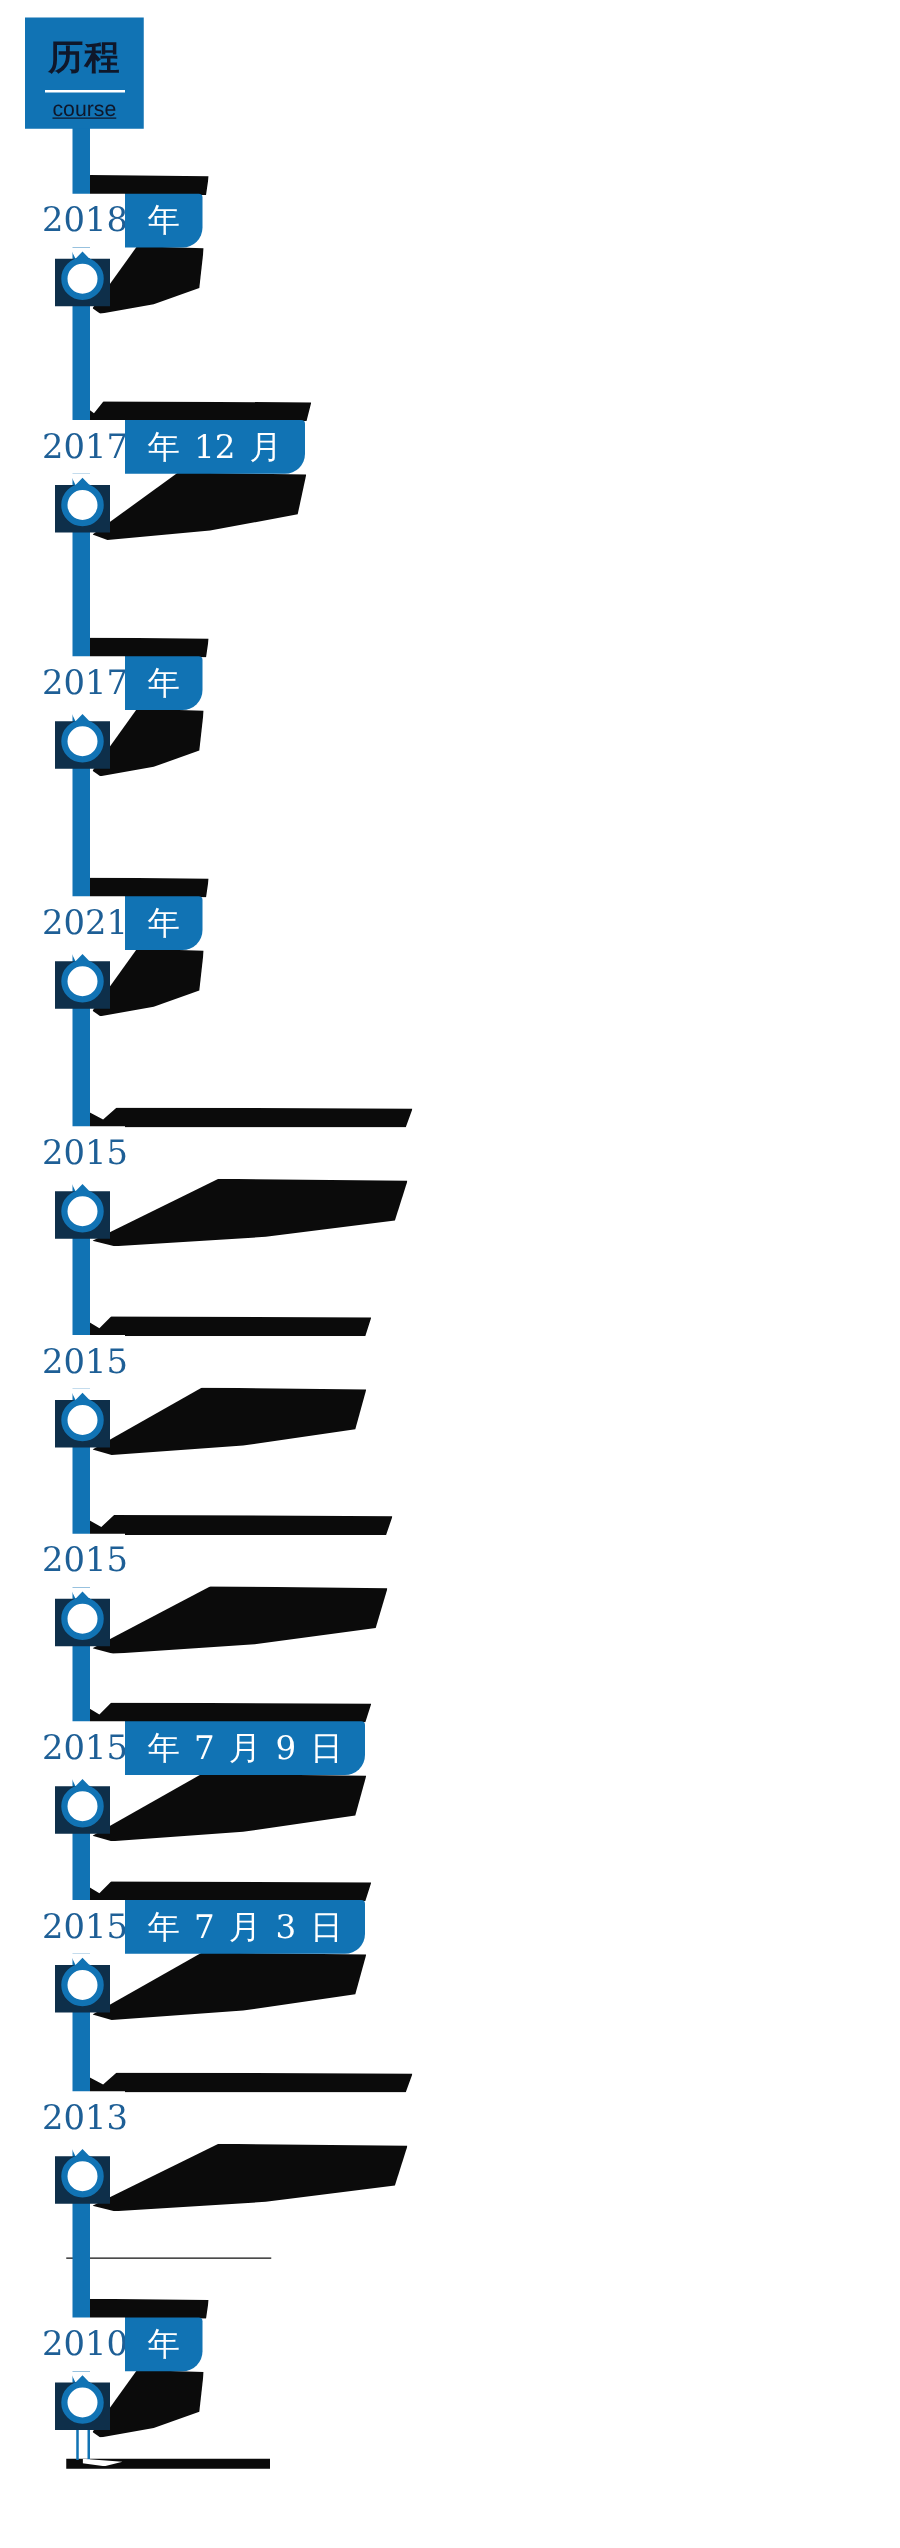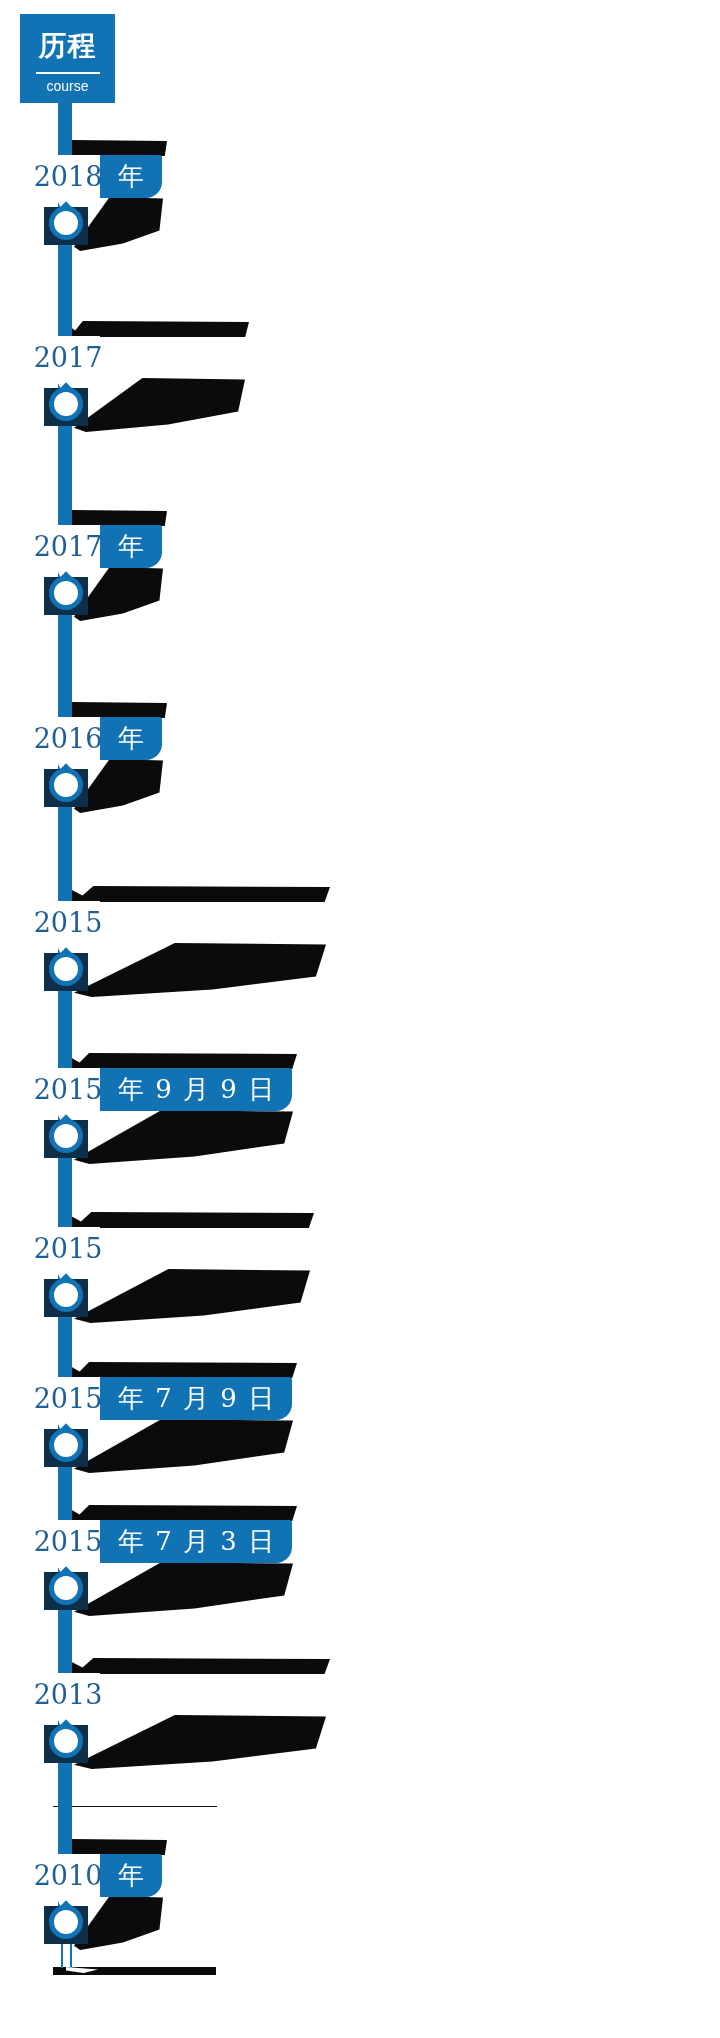--- a/index.html
+++ b/index.html
@@ -4,25 +4,25 @@
 <style>
   html,body{margin:0;padding:0;background:#ffffff;}
   #canvas{
     position:relative;width:720px;height:2038px;background:#ffffff;
     overflow:hidden;font-family:"Liberation Sans",sans-serif;
     --blue:#1173b4;--navy:#0e2f4a;--yeartxt:#1e5f96;--blob:#0b0b0b;
   }
   
   .header{
     position:absolute;left:20px;top:14px;width:95px;height:89px;
-    background:var(--blue);z-index:7;text-align:center;color:#ffffff;
+    background:var(--blue);z-index:7;text-align:center;color:#0f172a;
   }
   .header-title{font-size:28px;font-weight:bold;margin-top:13px;letter-spacing:1px;}
   .header-rule{width:64px;border-top:2px solid #fff;margin:7px auto 4px auto;}
-  .header-sub{font-size:14px;}
+  .header-sub{font-size:17px;text-decoration:underline;}
   
   .stem{position:absolute;left:58px;top:100px;width:14px;height:1826px;background:var(--blue);z-index:3;}
   
   .entry{position:absolute;left:0;width:720px;height:120px;}
   .blob{position:absolute;background:var(--blob);z-index:2;}
   .blob-top{left:58px;top:-15px;height:16px;clip-path:polygon(0 100%,4% 15%,9% 60%,13% 0,100% 6%,98% 100%);}
   .blob-bottom{left:74px;top:42px;height:54px;clip-path:polygon(0 92%,40% 0,100% 3%,96% 62%,55% 86%,7% 100%);}
   .node-square{position:absolute;left:44px;top:52px;width:44px;height:38px;background:var(--navy);z-index:4;}
   .year-label{
     position:absolute;left:36px;top:0;width:64px;height:43px;background:#fff;z-index:5;
@@ -77,20 +77,23 @@
     <div class="notch"></div>
     <div class="node-circle"></div>
   </div>
       <div class="entry" style="top: 336px;">
     <div class="blob blob-top" style="width: 191px;"></div>
     <div class="blob blob-bottom" style="width: 171px;"></div>
     <div class="node-square"></div>
     <div class="year-label">
       <span class="year-text">2017</span>
     </div>
+    <div class="date-badge">
+      <span class="date-text">年 12 月</span>
+    </div>
     <div class="notch"></div>
     <div class="node-circle"></div>
   </div>
       <div class="entry" style="top: 525px;">
     <div class="blob blob-top" style="width: 109px;"></div>
     <div class="blob blob-bottom" style="width: 89px;"></div>
     <div class="node-square"></div>
     <div class="year-label">
       <span class="year-text">2017</span>
     </div>
@@ -98,21 +101,21 @@
       <span class="date-text">年</span>
     </div>
     <div class="notch"></div>
     <div class="node-circle"></div>
   </div>
       <div class="entry" style="top: 717px;">
     <div class="blob blob-top" style="width: 109px;"></div>
     <div class="blob blob-bottom" style="width: 89px;"></div>
     <div class="node-square"></div>
     <div class="year-label">
-      <span class="year-text">2016</span>
+      <span class="year-text">2021</span>
     </div>
     <div class="date-badge">
       <span class="date-text">年</span>
     </div>
     <div class="notch"></div>
     <div class="node-circle"></div>
   </div>
       <div class="entry" style="top: 901px;">
     <div class="blob blob-top" style="width: 272px;"></div>
     <div class="blob blob-bottom" style="width: 252px;"></div>
@@ -122,23 +125,20 @@
     </div>
     <div class="notch"></div>
     <div class="node-circle"></div>
   </div>
       <div class="entry" style="top: 1068px;">
     <div class="blob blob-top" style="width: 239px;"></div>
     <div class="blob blob-bottom" style="width: 219px;"></div>
     <div class="node-square"></div>
     <div class="year-label">
       <span class="year-text">2015</span>
-    </div>
-    <div class="date-badge">
-      <span class="date-text">年 9 月 9 日</span>
     </div>
     <div class="notch"></div>
     <div class="node-circle"></div>
   </div>
       <div class="entry" style="top: 1227px;">
     <div class="blob blob-top" style="width: 256px;"></div>
     <div class="blob blob-bottom" style="width: 236px;"></div>
     <div class="node-square"></div>
     <div class="year-label">
       <span class="year-text">2015</span>

